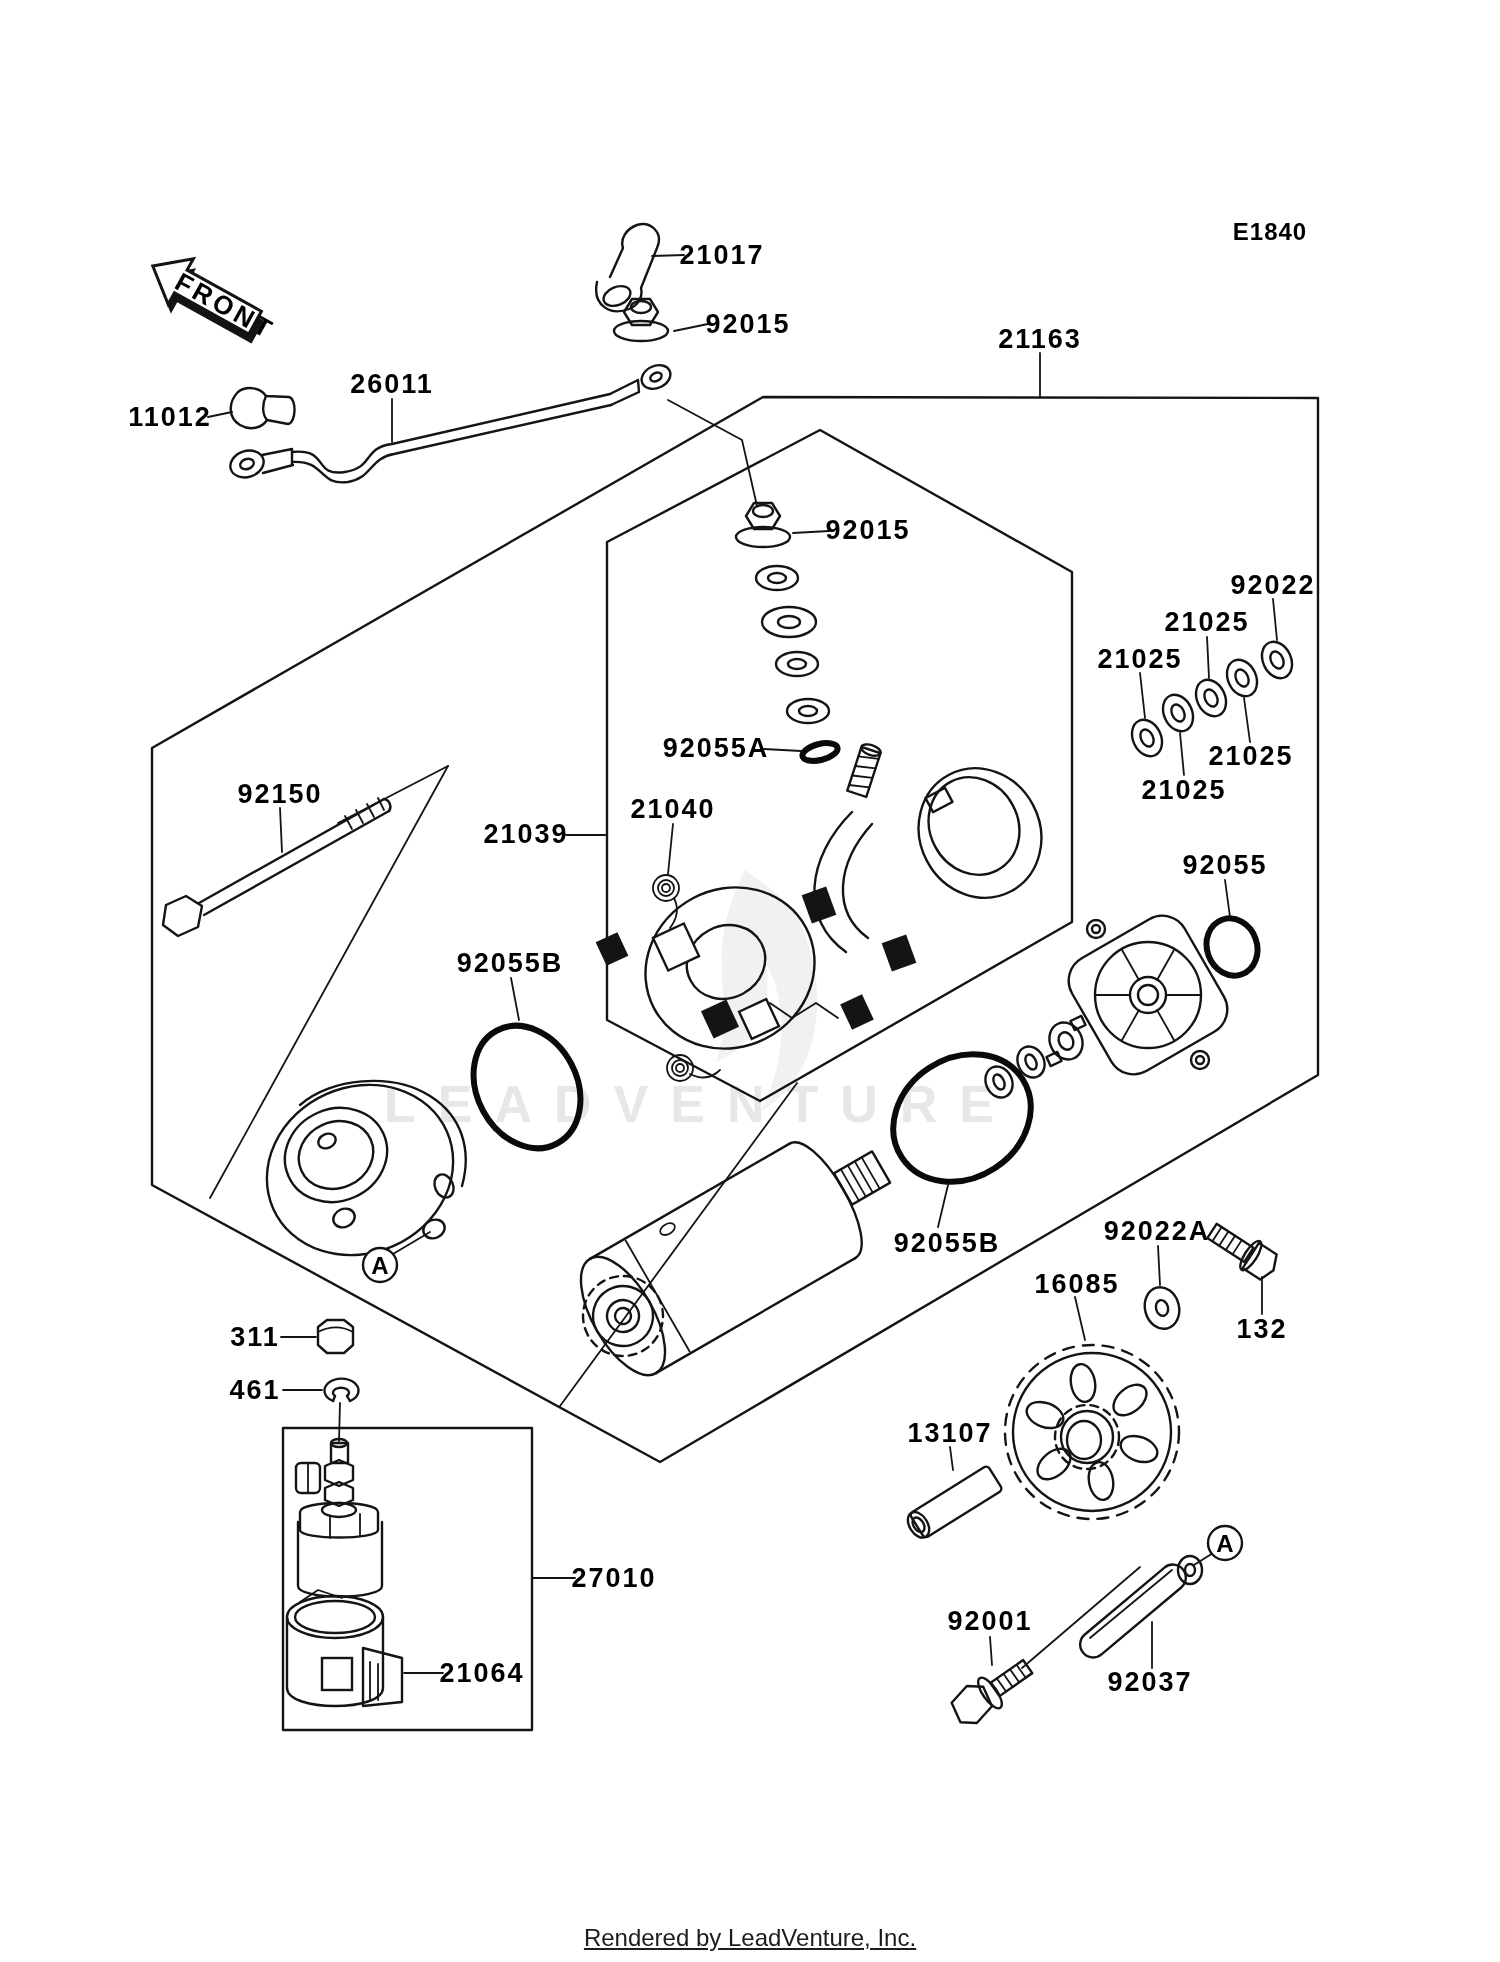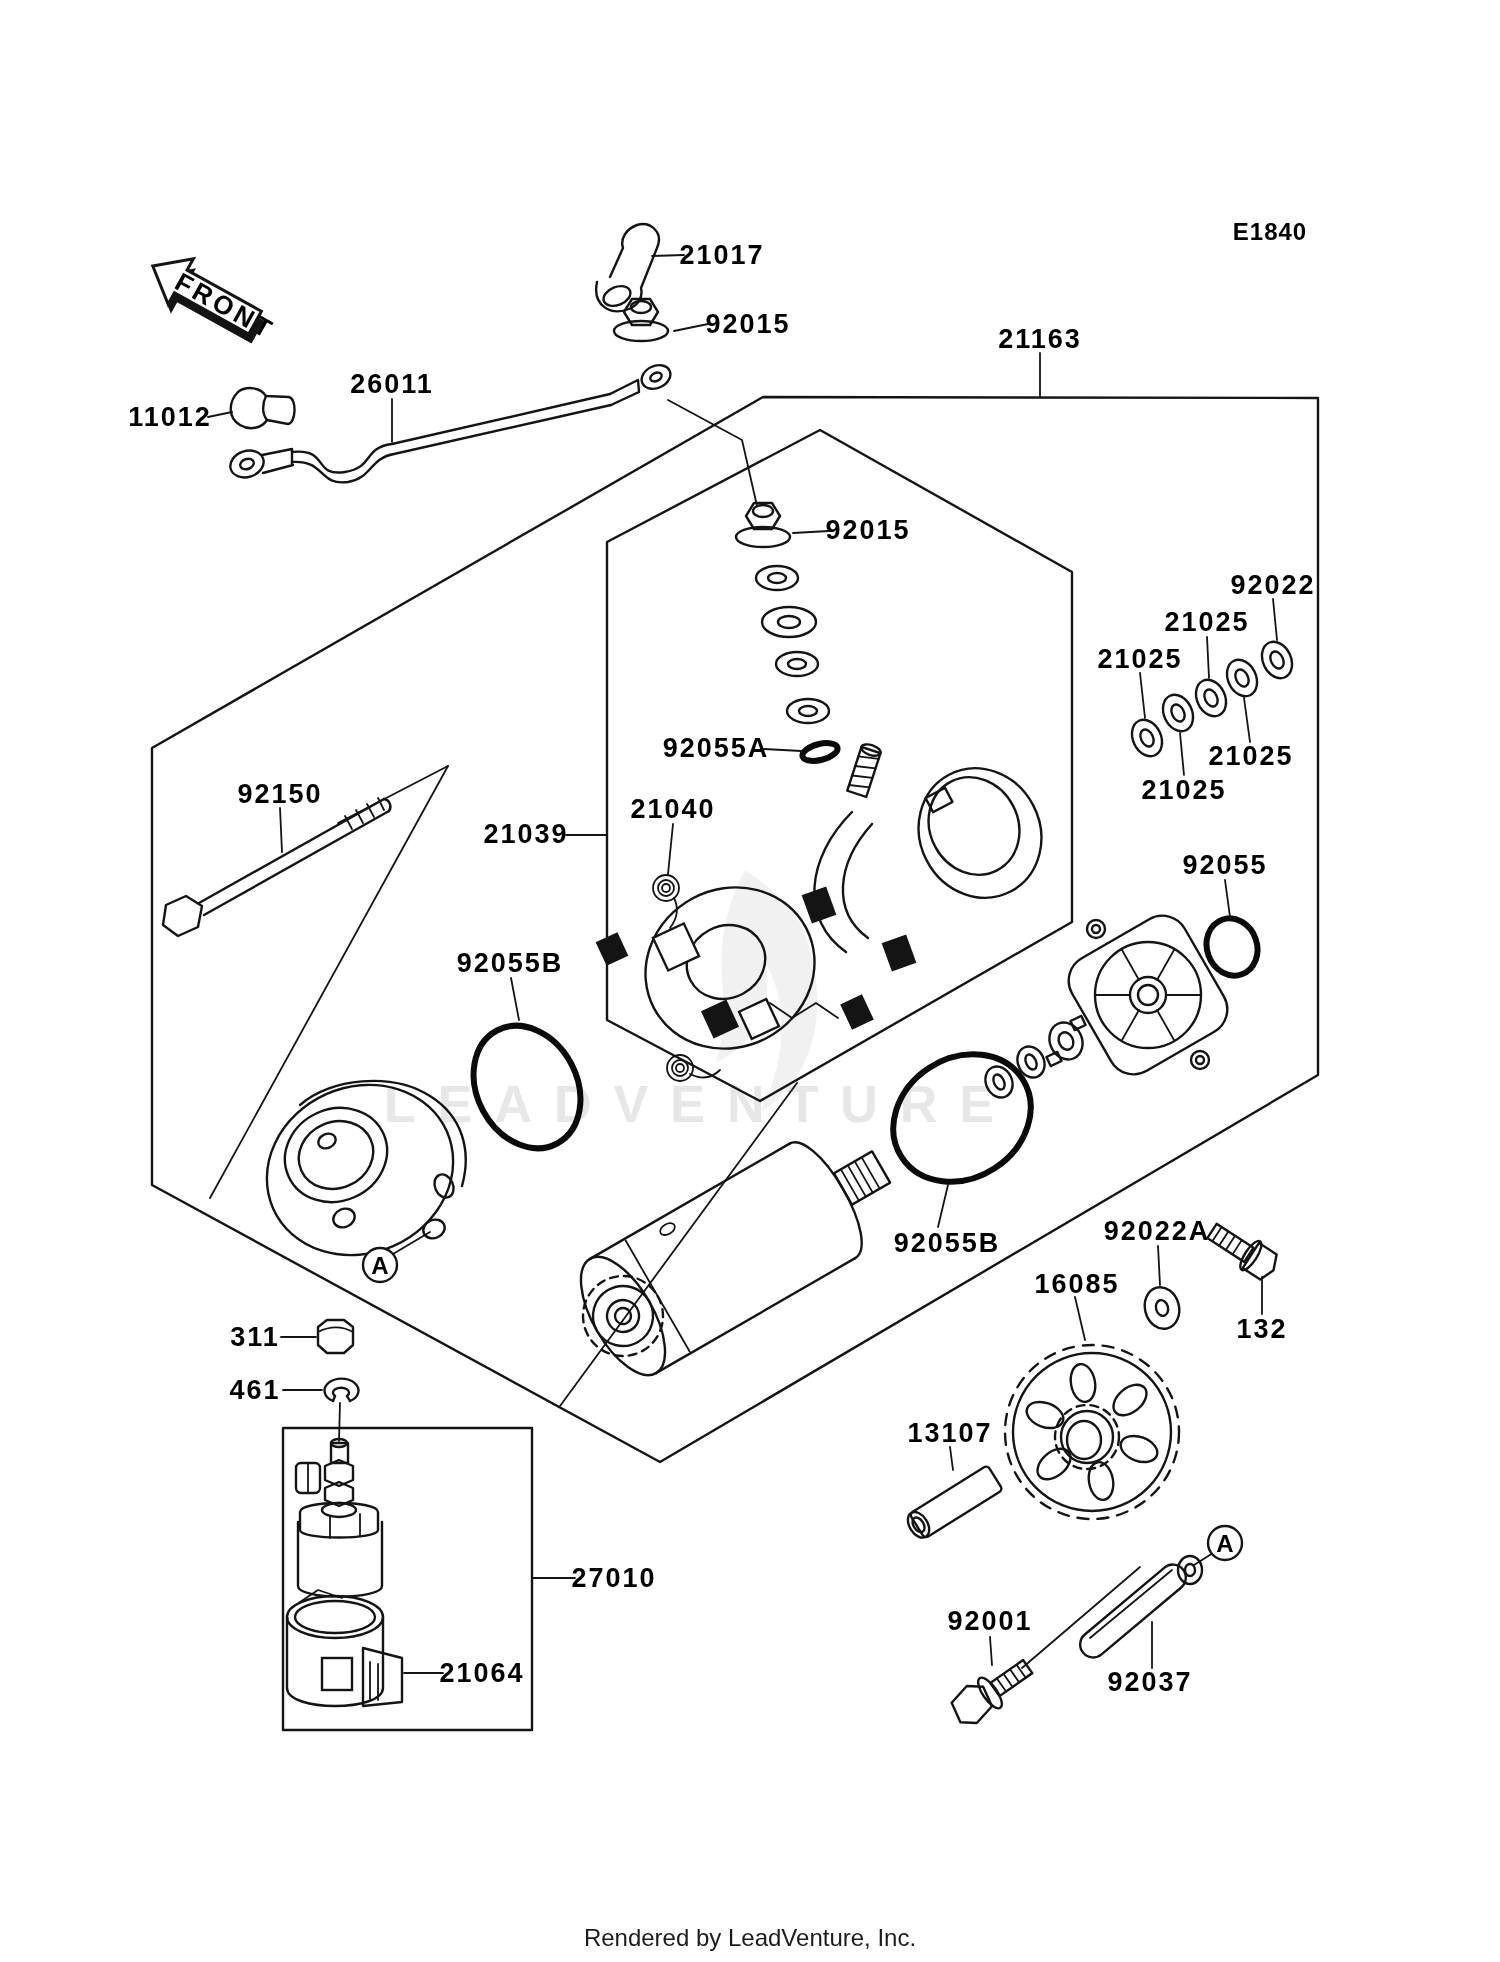--- a/index.html
+++ b/index.html
@@ -10,21 +10,21 @@
   .thin{stroke-width:1.8;}
   .thick{fill:none;stroke:#0a0a0a;stroke-width:6;}
   .fillb{fill:#141414;stroke:none;}
   .fillw{fill:#ffffff;stroke:#141414;stroke-width:2.4;}
   .lbl{font:bold 27px "Liberation Sans",sans-serif;letter-spacing:2px;fill:#000;cursor:pointer;}
   .code{font:bold 24px "Liberation Sans",sans-serif;letter-spacing:1px;fill:#000;}
   .mark{font:bold 24px "Liberation Sans",sans-serif;fill:#000;}
   .wm{font:bold 52px "Liberation Sans",sans-serif;letter-spacing:22px;fill:#e7e7e7;}
   .front-txt{font:bold 26px "Liberation Sans",sans-serif;letter-spacing:4px;fill:#000;}
   #footer{position:absolute;left:0;right:0;bottom:10px;text-align:center;
-          font:24px "Liberation Sans",sans-serif;color:#1c1c1c;}
+          font:24px "Liberation Sans",sans-serif;color:#1c1c1c;text-decoration:underline;}
 </style>
 </head>
 <body>
 
 <div id="stage">
 <svg width="1500" height="1962" viewBox="0 0 1500 1962">
 
   <g>
     <path d="M745,870 C700,960 738,992 716,1062 C762,1042 772,1000 766,964
              C792,1010 782,1072 760,1112 C812,1082 832,1010 806,938 C796,904 770,888 745,870 Z" fill="#f1f1f1" stroke="none"></path>

